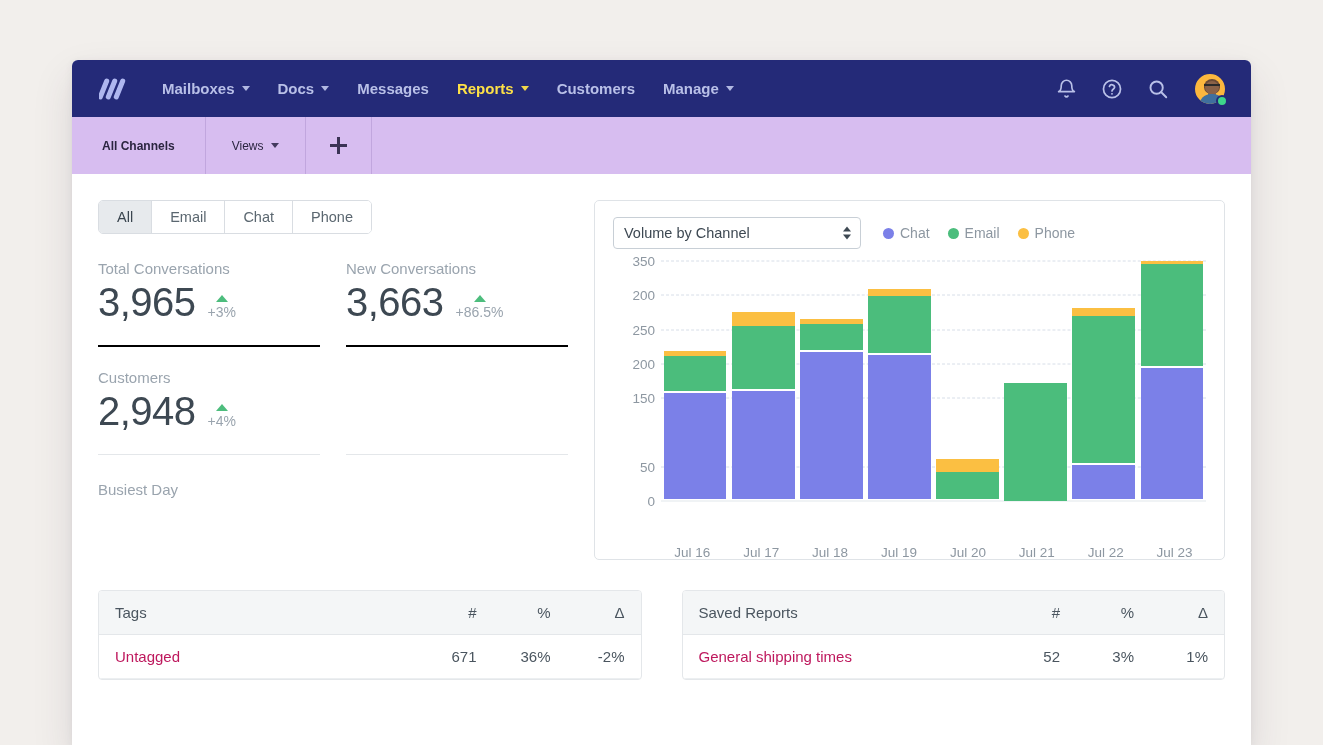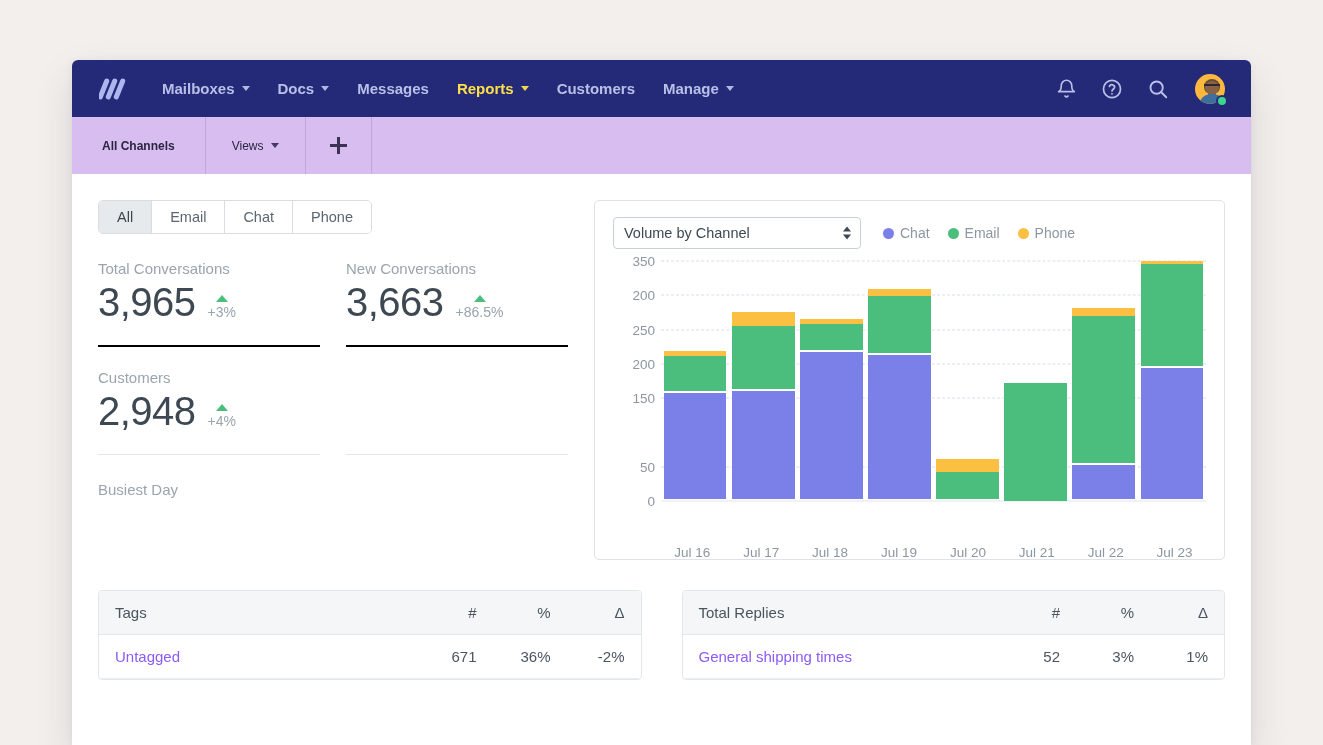--- a/index.html
+++ b/index.html
@@ -157,21 +157,21 @@
   
   .tables { display: flex; gap: 40px; padding: 30px 26px 0 26px; }
   .tbl { flex: 1; border: 1px solid #e4e7ea; border-radius: 4px; overflow: hidden; }
   .tbl table { width: 100%; border-collapse: collapse; }
   .tbl th {
     background: #f4f6f7; font-weight: 400; font-size: 15px; color: #4a555f;
     padding: 13px 16px; text-align: left; border-bottom: 1px solid #e4e7ea;
   }
   .tbl th.num, .tbl td.num { text-align: right; width: 74px; }
   .tbl td { padding: 13px 16px; font-size: 15px; color: #4a555f; border-bottom: 1px solid #eceff1; }
-  .tbl td a { color: #8b5cf6; text-decoration: none; cursor: pointer; }
+  .tbl td a { color: #be185d; text-decoration: none; cursor: pointer; }
   .pos { color: #3aa76d; }
   .neg { color: #e8503a; }
 </style>
 </head>
 <body>
 
 <div id="app">
 
   <div class="topnav">
     <div class="logo">
@@ -441,21 +441,21 @@
             <td class="num neg">-2%</td>
           </tr>
         </tbody>
       </table>
     </div>
 
     <div class="tbl">
       <table>
         <thead>
           <tr>
-            <th>Total Replies</th>
+            <th>Saved Reports</th>
             <th class="num">#</th>
             <th class="num">%</th>
             <th class="num">Δ</th>
           </tr>
         </thead>
         <tbody>
           <tr>
             <td><a>General shipping times</a></td>
             <td class="num">52</td>
             <td class="num">3%</td>

